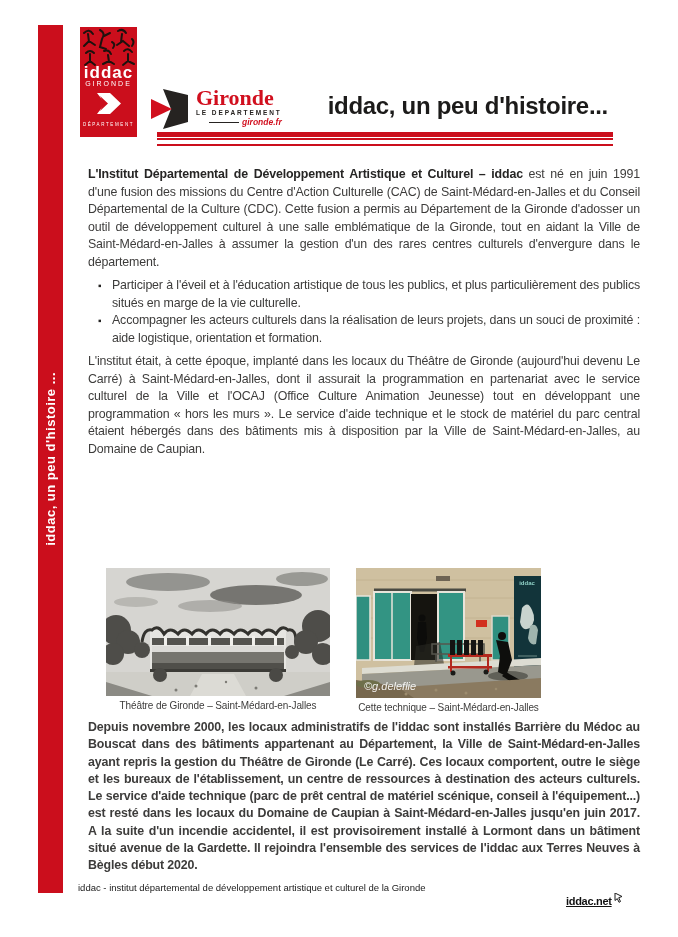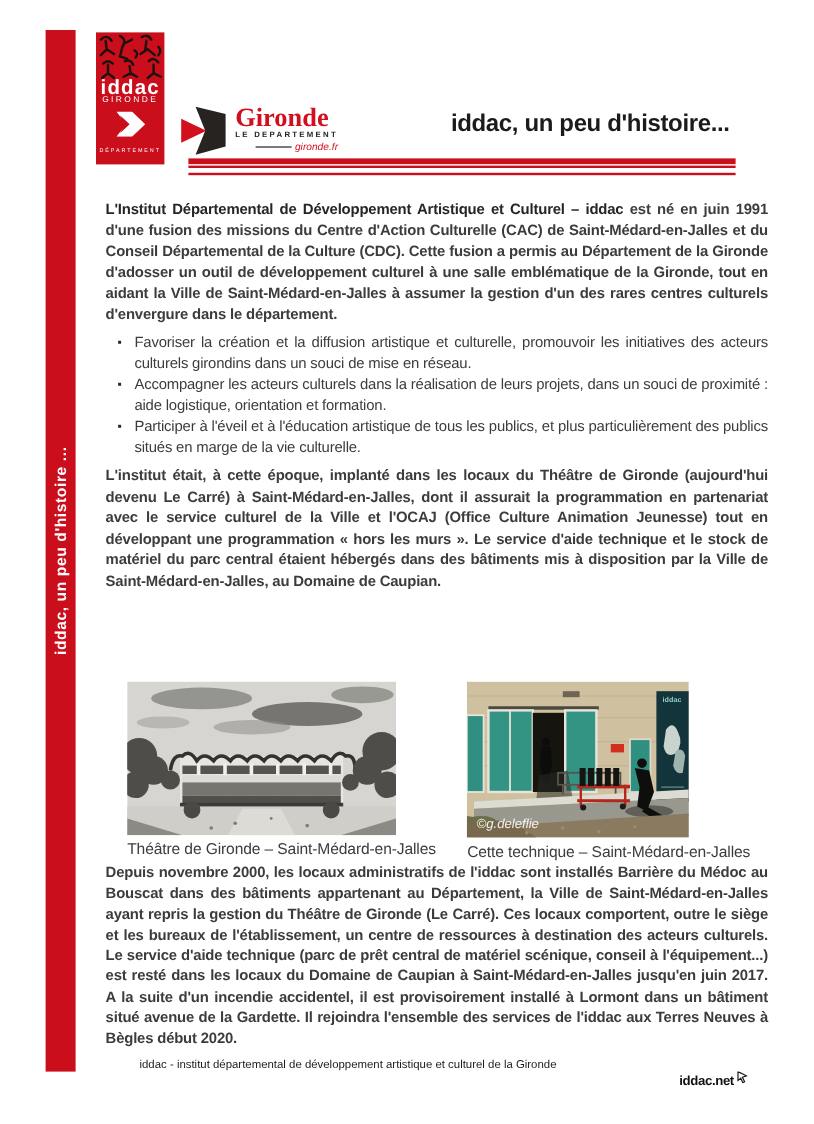--- a/index.html
+++ b/index.html
@@ -22,57 +22,57 @@
   .iddac-logo .dept{font-size:4.5px;letter-spacing:1.6px;margin-top:4px;}
 
   
   .gironde-logo{position:absolute;left:150px;top:88px;display:flex;align-items:flex-start;}
   .gironde-logo .mark{margin-right:4px;}
   .gironde-name{font-family:"Liberation Serif",serif;color:#d10f1e;font-size:22px;
                 font-weight:bold;line-height:20px;letter-spacing:0;}
   .gironde-sub{font-size:6.5px;font-weight:bold;color:#262321;letter-spacing:1.9px;margin-top:1px;}
   .gironde-url{display:flex;align-items:center;justify-content:flex-end;margin-top:1px;}
   .gironde-url .rule{display:inline-block;width:30px;height:0;border-top:1.5px solid #262321;margin-right:3px;}
-  .gironde-url .url{color:#d10f1e;font-size:8.5px;font-weight:normal;font-style:italic;}
-
-  
-  .doc-title{position:absolute;top:92px;right:70px;font-size:20px;font-weight:bold;
+  .gironde-url .url{color:#d10f1e;font-size:8.5px;font-weight:bold;font-style:italic;}
+
+  
+  .doc-title{position:absolute;top:92px;right:70px;font-size:24px;font-weight:bold;
              color:#1c1b1a;letter-spacing:-.3px;}
   .title-rule{position:absolute;left:157px;top:132px;width:456px;}
   .title-rule .r1{height:5px;background:#cb0e1c;}
   .title-rule .r2{height:1px;background:#fff;}
   .title-rule .r3{height:2px;background:#cb0e1c;}
   .title-rule .r4{height:4px;background:#fff;}
   .title-rule .r5{height:1.5px;background:#cb0e1c;}
 
   
   .copy{position:absolute;left:88px;top:166px;width:552px;font-size:12.4px;
         line-height:17.5px;text-align:justify;letter-spacing:-.15px;}
-  .copy p{margin:0 0 6px 0;font-weight:bold;}
+  .copy p{margin:0 0 6px 0;}
   .copy b{color:#262524;}
   .copy ul{margin:0 0 6px 0;padding:0;list-style:none;}
   .copy li{position:relative;padding-left:24px;}
   .copy li::before{content:"▪";position:absolute;left:10px;top:0;font-size:10px;color:#262524;}
 
   
   .photos{position:absolute;left:106px;top:568px;display:flex;gap:26px;align-items:flex-start;}
   .figure{text-align:center;}
-  .figure .caption{font-size:13px;color:#3d3c3b;margin-top:4px;letter-spacing:-.1px;}
+  .figure .caption{font-size:10px;color:#3d3c3b;margin-top:4px;letter-spacing:-.1px;}
   .figure svg{display:block;}
 
   
   .copy2{position:absolute;left:88px;top:719px;width:552px;font-size:12.4px;
          line-height:17.3px;text-align:justify;letter-spacing:-.15px;font-weight:bold;}
 
   
-  .footer{position:absolute;left:60px;top:882px;width:460px;text-align:center;
+  .footer{position:absolute;left:78px;top:882px;width:460px;text-align:left;
           font-size:9.5px;line-height:11.5px;color:#1a1a1a;}
   .footer .pnum{margin-left:16px;}
   .site{position:absolute;left:566px;top:895px;font-size:11px;font-weight:bold;
-        color:#111;letter-spacing:-.3px;display:flex;align-items:flex-start;}
+        color:#111;letter-spacing:-.3px;display:flex;align-items:flex-start;text-decoration:underline;}
   .site svg{margin-left:2px;margin-top:-2px;}
 </style>
 </head>
 <body>
 
 <div class="page">
 
   <div class="sidebar">
     <div class="vtext">iddac, un peu d'histoire ...</div>
   </div>
@@ -121,23 +121,22 @@
     <div class="r1"></div>
       <div class="r2"></div>
       <div class="r3"></div>
       <div class="r4"></div>
       <div class="r5"></div>
   </div>
 
   <div class="copy">
     <p><b>L'Institut Départemental de Développement Artistique et Culturel – iddac</b><span> est né en juin 1991 d'une fusion des missions du Centre d'Action Culturelle (CAC) de Saint-Médard-en-Jalles et du Conseil Départemental de la Culture (CDC). Cette fusion a permis au Département de la Gironde d'adosser un outil de développement culturel à une salle emblématique de la Gironde, tout en aidant la Ville de Saint-Médard-en-Jalles à assumer la gestion d'un des rares centres culturels d'envergure dans le département.</span></p>
     <ul>
-      <li>Favoriser la création et la diffusion artistique et culturelle, promouvoir les initiatives des acteurs culturels girondins dans un souci de mise en réseau.</li>
+      <li>Participer à l'éveil et à l'éducation artistique de tous les publics, et plus particulièrement des publics situés en marge de la vie culturelle.</li>
       <li>Accompagner les acteurs culturels dans la réalisation de leurs projets, dans un souci de proximité : aide logistique, orientation et formation.</li>
-      <li>Participer à l'éveil et à l'éducation artistique de tous les publics, et plus particulièrement des publics situés en marge de la vie culturelle.</li>
     </ul>
     <p>L'institut était, à cette époque, implanté dans les locaux du Théâtre de Gironde (aujourd'hui devenu Le Carré) à Saint-Médard-en-Jalles, dont il assurait la programmation en partenariat avec le service culturel de la Ville et l'OCAJ (Office Culture Animation Jeunesse) tout en développant une programmation « hors les murs ». Le service d'aide technique et le stock de matériel du parc central étaient hébergés dans des bâtiments mis à disposition par la Ville de Saint-Médard-en-Jalles, au Domaine de Caupian.</p>
   </div>
 
   <div class="photos">
     <div class="figure">
       <svg width="224" height="128" viewBox="0 0 224 128">
         <rect width="224" height="128" fill="#d6d5d1"></rect>
         <ellipse cx="62" cy="14" rx="42" ry="9" fill="#7e7d79" opacity=".75"></ellipse>
         <ellipse cx="150" cy="27" rx="46" ry="10" fill="#6b6a66" opacity=".9"></ellipse>

